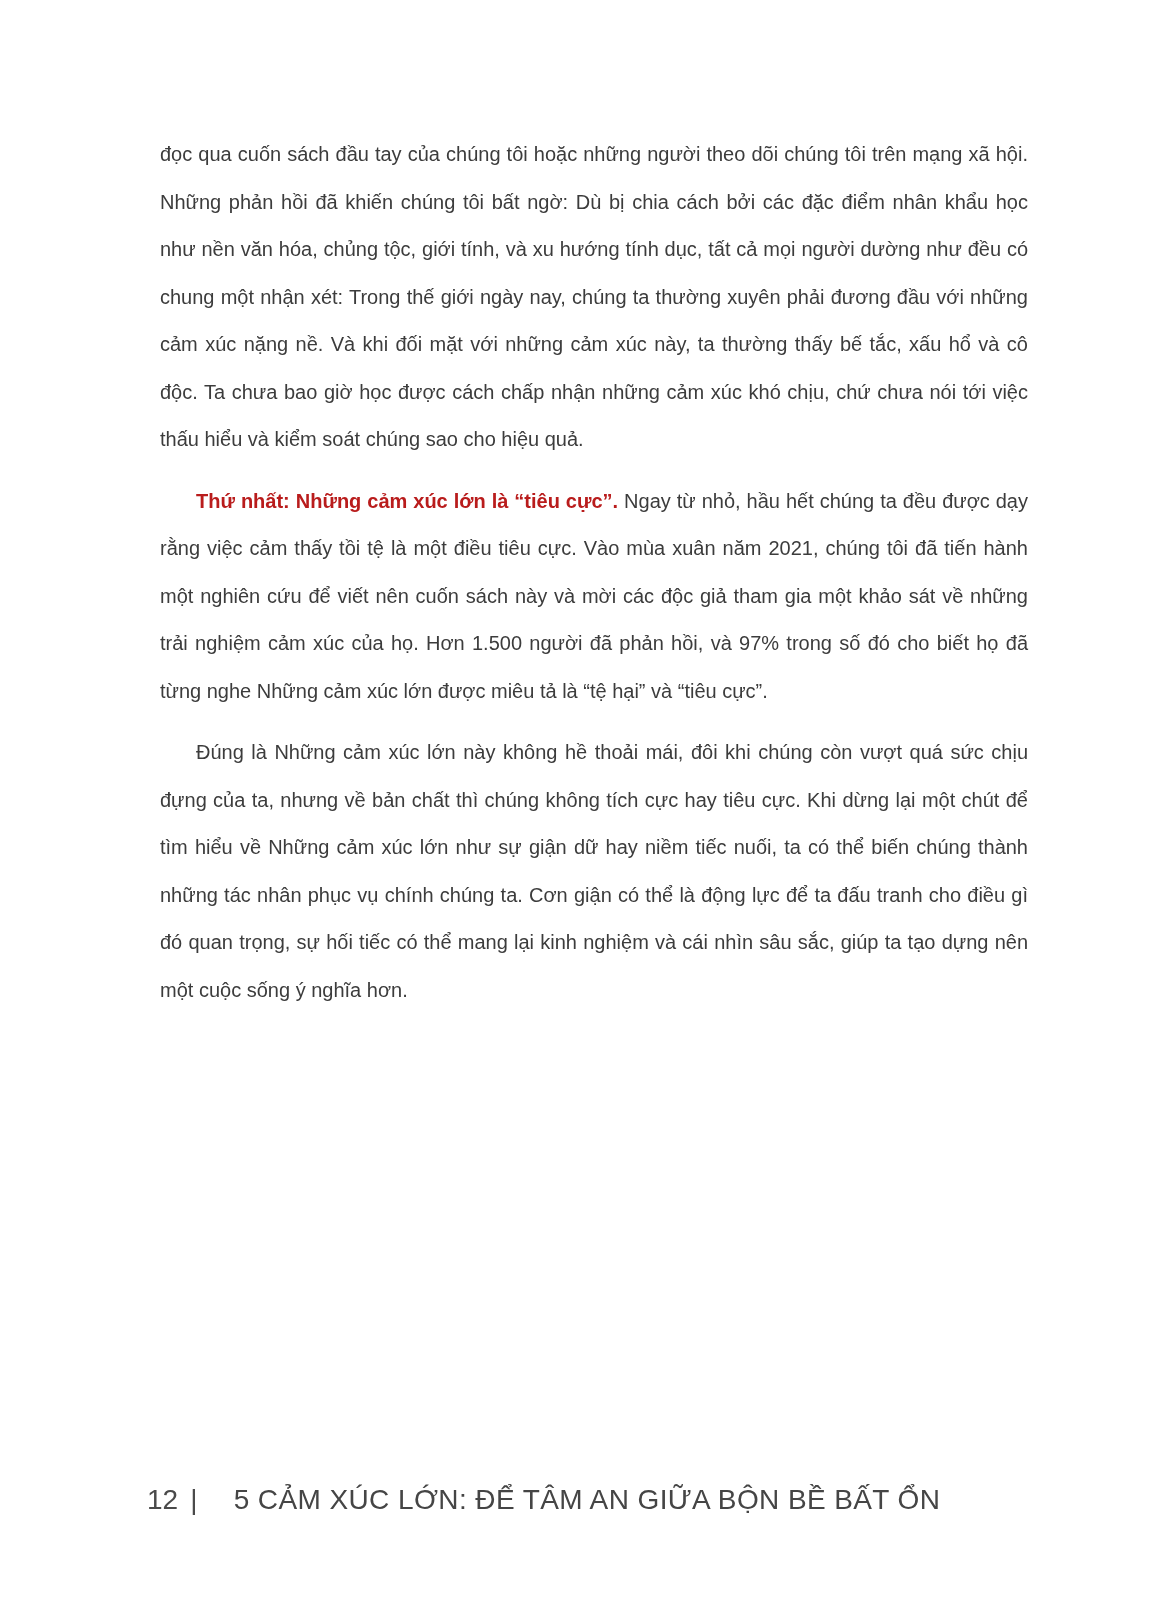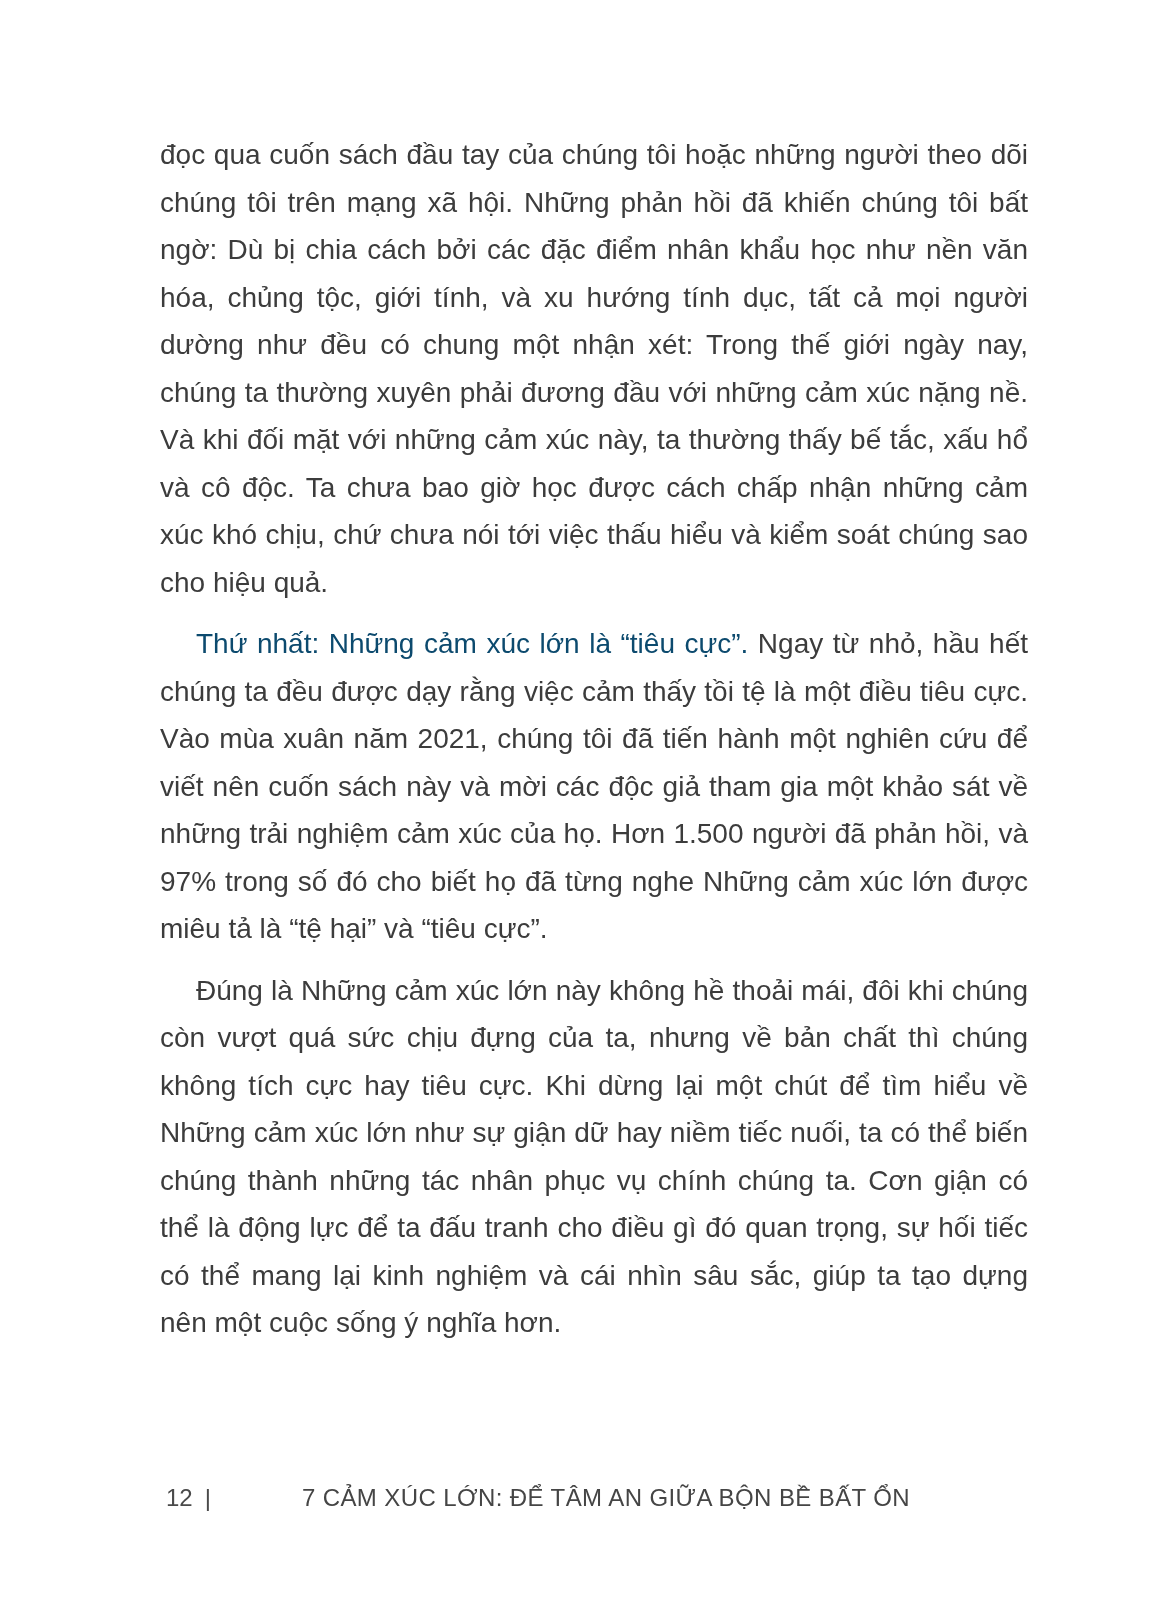--- a/index.html
+++ b/index.html
@@ -13,42 +13,42 @@
     height: 1607px;
     background: #ffffff;
     overflow: hidden;
     font-family: "Liberation Sans", sans-serif;
   }
   .body-text {
     position: absolute;
     left: 160px;
     top: 131px;
     width: 868px;
-    font-size: 28px;
+    font-size: 20px;
     line-height: 47.5px;
     color: #3c3c3c;
     text-align: justify;
     text-justify: inter-word;
   }
   .para {
     margin: 0 0 14px 0;
   }
   .para.indent {
     text-indent: 36px;
   }
   .lead {
-    font-weight: 400;
-    color: #0c4a6e;
+    font-weight: 700;
+    color: #b91c1c;
   }
   .page-footer {
     position: absolute;
-    left: 172px;
+    left: 153px;
     top: 1484px;
     width: 868px;
-    font-size: 24px;
+    font-size: 28px;
     color: #4a4a4a;
   }
   .footer-left {
     position: absolute;
     left: -6px;
     top: 0;
     white-space: nowrap;
   }
   .divider {
     margin-left: 12px;
@@ -73,16 +73,16 @@
 
 
     <p class="para indent"><strong class="lead">Thứ nhất: Những cảm xúc lớn là “tiêu cực”.</strong><span> Ngay từ nhỏ, hầu hết chúng ta đều được dạy rằng việc cảm thấy tồi tệ là một điều tiêu cực. Vào mùa xuân năm 2021, chúng tôi đã tiến hành một nghiên cứu để viết nên cuốn sách này và mời các độc giả tham gia một khảo sát về những trải nghiệm cảm xúc của họ. Hơn 1.500 người đã phản hồi, và 97% trong số đó cho biết họ đã từng nghe Những cảm xúc lớn được miêu tả là “tệ hại” và “tiêu cực”.</span></p>
 
     <p class="para indent"><span>Đúng là Những cảm xúc lớn này không hề thoải mái, đôi khi chúng còn vượt quá sức chịu đựng của ta, nhưng về bản chất thì chúng không tích cực hay tiêu cực. Khi dừng lại một chút để tìm hiểu về Những cảm xúc lớn như sự giận dữ hay niềm tiếc nuối, ta có thể biến chúng thành những tác nhân phục vụ chính chúng ta. Cơn giận có thể là động lực để ta đấu tranh cho điều gì đó quan trọng, sự hối tiếc có thể mang lại kinh nghiệm và cái nhìn sâu sắc, giúp ta tạo dựng nên một cuộc sống ý nghĩa hơn.</span></p>
 
   </main>
 
   <footer class="page-footer">
     <span class="footer-left"><span class="page-num">12</span><span class="divider">|</span></span>
-    <span class="running-title">7 CẢM XÚC LỚN: ĐỂ TÂM AN GIỮA BỘN BỀ BẤT ỔN</span>
+    <span class="running-title">5 CẢM XÚC LỚN: ĐỂ TÂM AN GIỮA BỘN BỀ BẤT ỔN</span>
   </footer>
 
 </div>
 
 </body></html>

